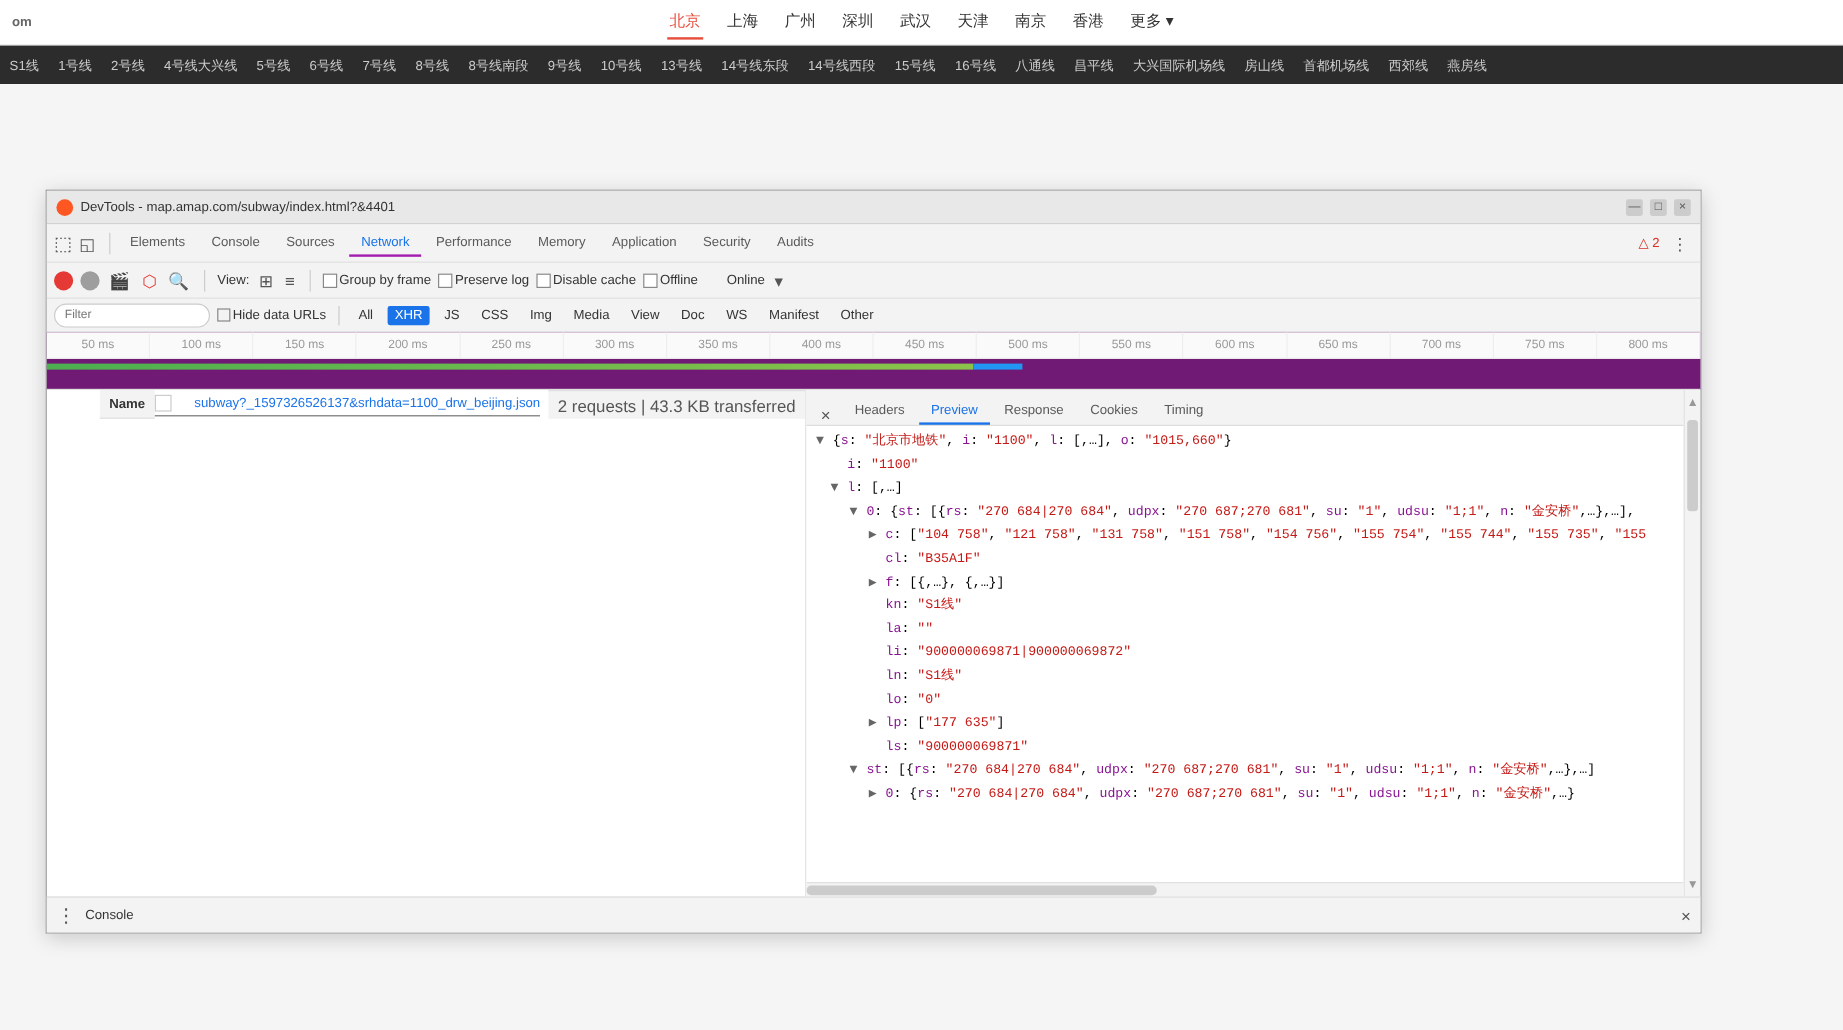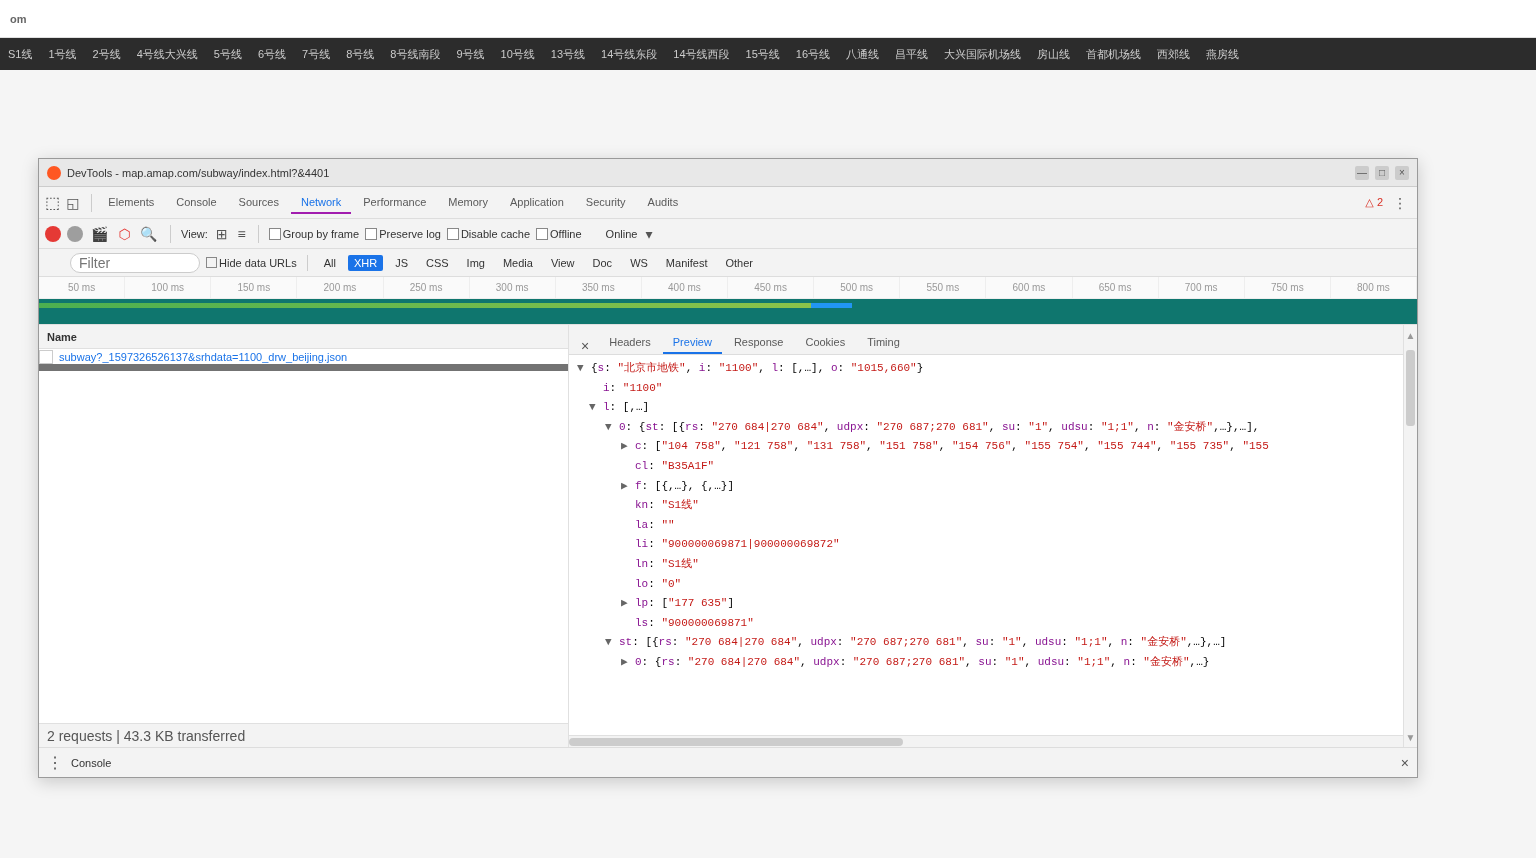--- a/index.html
+++ b/index.html
@@ -98,33 +98,32 @@
     .filter-bar {
       height: 28px;
       background: #f3f3f3;
       border-bottom: 1px solid #ddd;
       display: flex; align-items: center;
       padding: 0 6px; gap: 6px;
       flex-shrink: 0;
     }
     .filter-input {
       height: 20px; border: 1px solid #ccc; border-radius: 10px;
-      padding: 0 8px; font-size: 14px; width: 130px;
+      padding: 0 8px; font-size: 10px; width: 130px;
       outline: none;
-      margin-left: 25px;
     }
     .filter-checkbox-group { display: flex; align-items: center; gap: 2px; font-size: 11px; color: #333; }
     .filter-checkbox { width: 11px; height: 11px; border: 1px solid #888; cursor: pointer; }
     .filter-type-btn { padding: 2px 6px; font-size: 11px; color: #333; cursor: pointer; border-radius: 2px; }
     .filter-type-btn.active { background: #1a73e8; color: #fff; }
 
     
     .timeline {
       height: 48px;
-      background: #0f766e;
+      background: #701a75;
       border-bottom: 1px solid #e0e0e0;
       position: relative;
       flex-shrink: 0;
     }
     .timeline-ruler {
       display: flex; height: 22px;
       border-bottom: 1px solid #eee;
       background: #fafafa;
     }
     .timeline-tick { font-size: 10px; color: #999; flex: 1; text-align: center; border-right: 1px solid #eee; display: flex; align-items: center; justify-content: center; }
@@ -134,34 +133,35 @@
     .tl-bar-green { height: 5px; background: linear-gradient(to right, #4caf50, #8bc34a); position: absolute; left: 0; top: 4px; }
     .tl-bar-blue { height: 5px; background: #2196f3; position: absolute; top: 4px; }
 
     
     .dt-main {
       display: flex; flex: 1; overflow: hidden;
     }
 
     
     .req-list {
-      width: 530px; flex-shrink: 0;
+      width: 589px; flex-shrink: 0;
       border-right: 1px solid #e0e0e0;
-      display: flex; flex-direction: column;
+      display: flex; flex-direction: row;
       overflow: hidden;
+      margin-left: 44px;
     }
     .req-list-header {
       height: 24px; background: #f3f3f3; border-bottom: 1px solid #e0e0e0;
       display: flex; align-items: center; padding: 0 8px;
       font-size: 11px; font-weight: 600; color: #333;
     }
     .req-item {
       height: 22px; display: flex; align-items: center;
-      padding: 0 0; gap: 6px; cursor: pointer;
-      border-bottom: 7px solid #737373;
+      padding: 0 0; gap: 19px; cursor: pointer;
+      border-bottom: 1px solid #737373;
       font-size: 11px; color: #333;
     }
     .req-item.selected { background: #e8f0fe; }
     .req-icon { width: 14px; height: 14px; border: 1px solid #ccc; background: #fff; flex-shrink: 0; }
     .req-name { flex: 1; overflow: hidden; text-overflow: ellipsis; white-space: nowrap; color: #1a73e8; }
 
     .req-footer {
       height: 24px; background: #f3f3f3; border-top: 1px solid #e0e0e0;
       display: flex; align-items: center; padding: 0 8px;
       font-size: 14px; color: #555;
@@ -220,20 +220,31 @@
     .console-label { font-size: 11px; color: #333; font-weight: 500; }
     .console-close { margin-left: auto; font-size: 14px; color: #555; cursor: pointer; }
   </style>
 </head>
 <body>
 
 <div class="map-bg"></div>
 
 <div class="top-nav">
   <div class="top-nav-logo">om</div>
+  <div class="top-nav-cities">
+    <span class="top-nav-city active">北京</span>
+    <span class="top-nav-city">上海</span>
+    <span class="top-nav-city">广州</span>
+    <span class="top-nav-city">深圳</span>
+    <span class="top-nav-city">武汉</span>
+    <span class="top-nav-city">天津</span>
+    <span class="top-nav-city">南京</span>
+    <span class="top-nav-city">香港</span>
+    <span class="top-nav-city">更多 ▾</span>
+  </div>
 </div>
 
 <div class="line-bar">
   <span class="line-item">S1线</span>
   <span class="line-item">1号线</span>
   <span class="line-item">2号线</span>
   <span class="line-item">4号线大兴线</span>
   <span class="line-item">5号线</span>
   <span class="line-item">6号线</span>
   <span class="line-item">7号线</span>

